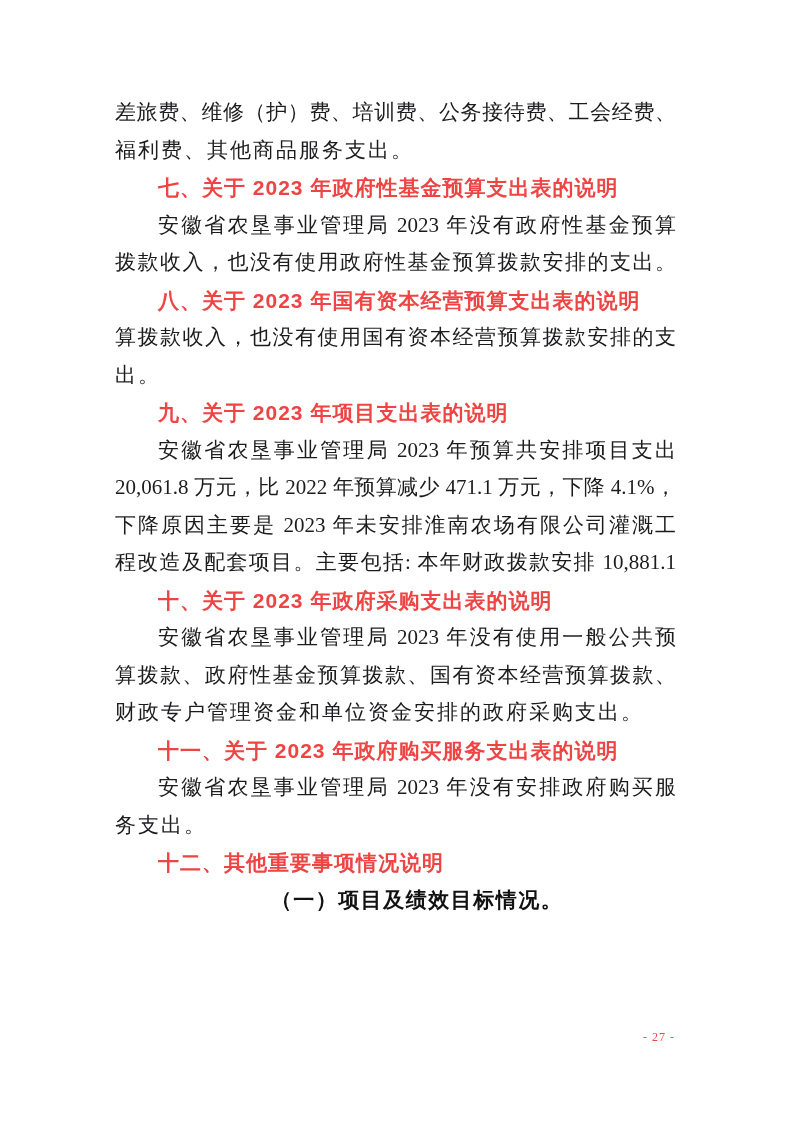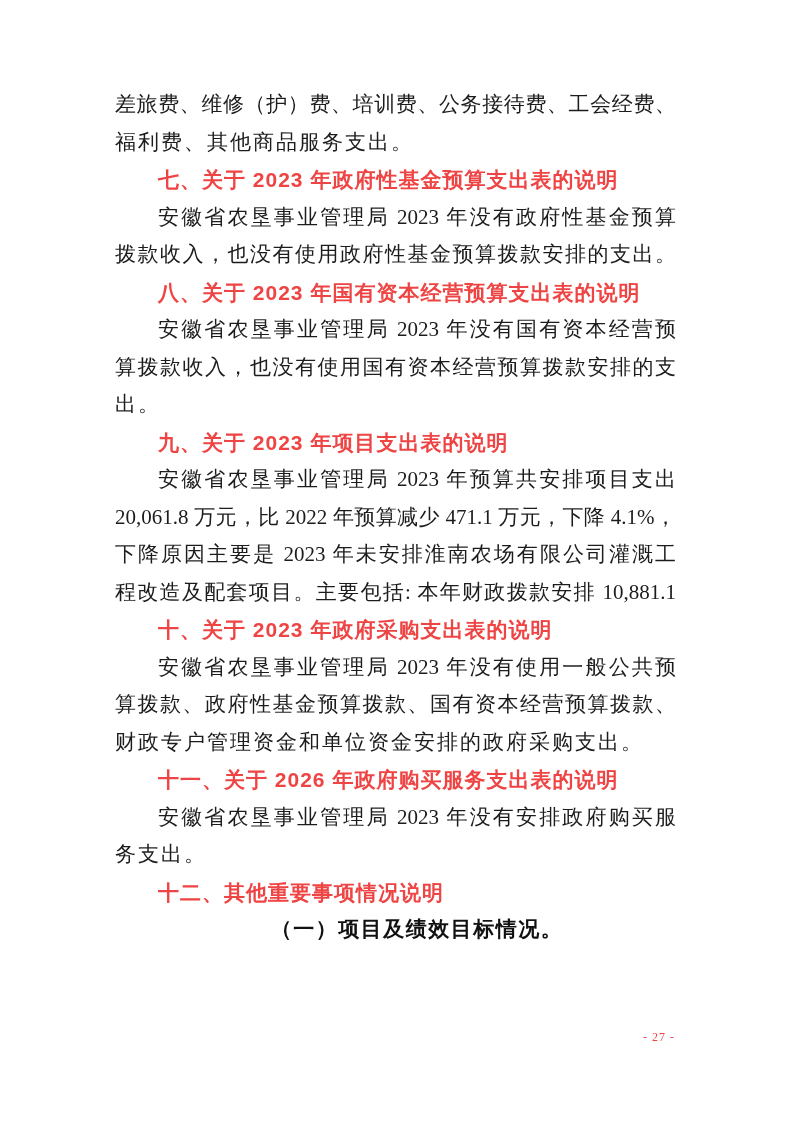--- a/index.html
+++ b/index.html
@@ -13,21 +13,21 @@
     width: 794px;
     height: 1123px;
     margin: 0 auto;
     background: #ffffff;
     color: #1a1a1a;
     overflow: hidden;
   }
   .textblock {
     position: absolute;
     left: 115px;
-    top: 86px;
+    top: 94px;
     width: 561px;
   }
   .ln {
     font-size: 21px;
     line-height: 37.5px;
     height: 37.5px;
     letter-spacing: 2px;
     white-space: nowrap;
     color: #1c1c1e;
   }
@@ -70,33 +70,32 @@
 <body>
 
 <div class="page">
   <div class="textblock">
     <div class="ln j">差旅费、维修（护）费、培训费、公务接待费、工会经费、</div>
     <div class="ln">福利费、其他商品服务支出。</div>
     <div class="ln h ind">七、关于 2023 年政府性基金预算支出表的说明</div>
     <div class="ln j ind">安徽省农垦事业管理局 2023 年没有政府性基金预算</div>
     <div class="ln j">拨款收入，也没有使用政府性基金预算拨款安排的支出。</div>
     <div class="ln h ind">八、关于 2023 年国有资本经营预算支出表的说明</div>
-    <div class="ln j ind">安徽省农垦事业管理局 2023 年没有国有资本经营预</div>
     <div class="ln j">算拨款收入，也没有使用国有资本经营预算拨款安排的支</div>
     <div class="ln">出。</div>
     <div class="ln h ind">九、关于 2023 年项目支出表的说明</div>
     <div class="ln j ind">安徽省农垦事业管理局 2023 年预算共安排项目支出</div>
     <div class="ln j">20,061.8 万元，比 2022 年预算减少 471.1 万元，下降 4.1%，</div>
     <div class="ln j">下降原因主要是 2023 年未安排淮南农场有限公司灌溉工</div>
     <div class="ln j">程改造及配套项目。主要包括: 本年财政拨款安排 10,881.1</div>
     <div class="ln h ind">十、关于 2023 年政府采购支出表的说明</div>
     <div class="ln j ind">安徽省农垦事业管理局 2023 年没有使用一般公共预</div>
     <div class="ln j">算拨款、政府性基金预算拨款、国有资本经营预算拨款、</div>
     <div class="ln">财政专户管理资金和单位资金安排的政府采购支出。</div>
-    <div class="ln h ind">十一、关于 2026 年政府购买服务支出表的说明</div>
+    <div class="ln h ind">十一、关于 2023 年政府购买服务支出表的说明</div>
     <div class="ln j ind">安徽省农垦事业管理局 2023 年没有安排政府购买服</div>
     <div class="ln">务支出。</div>
     <div class="ln h ind">十二、其他重要事项情况说明</div>
     <div class="ln h2 ind">（一）项目及绩效目标情况。</div>
   </div>
 
   <div class="pagenum">- 27 -</div>
 </div>
 
 </body></html>

